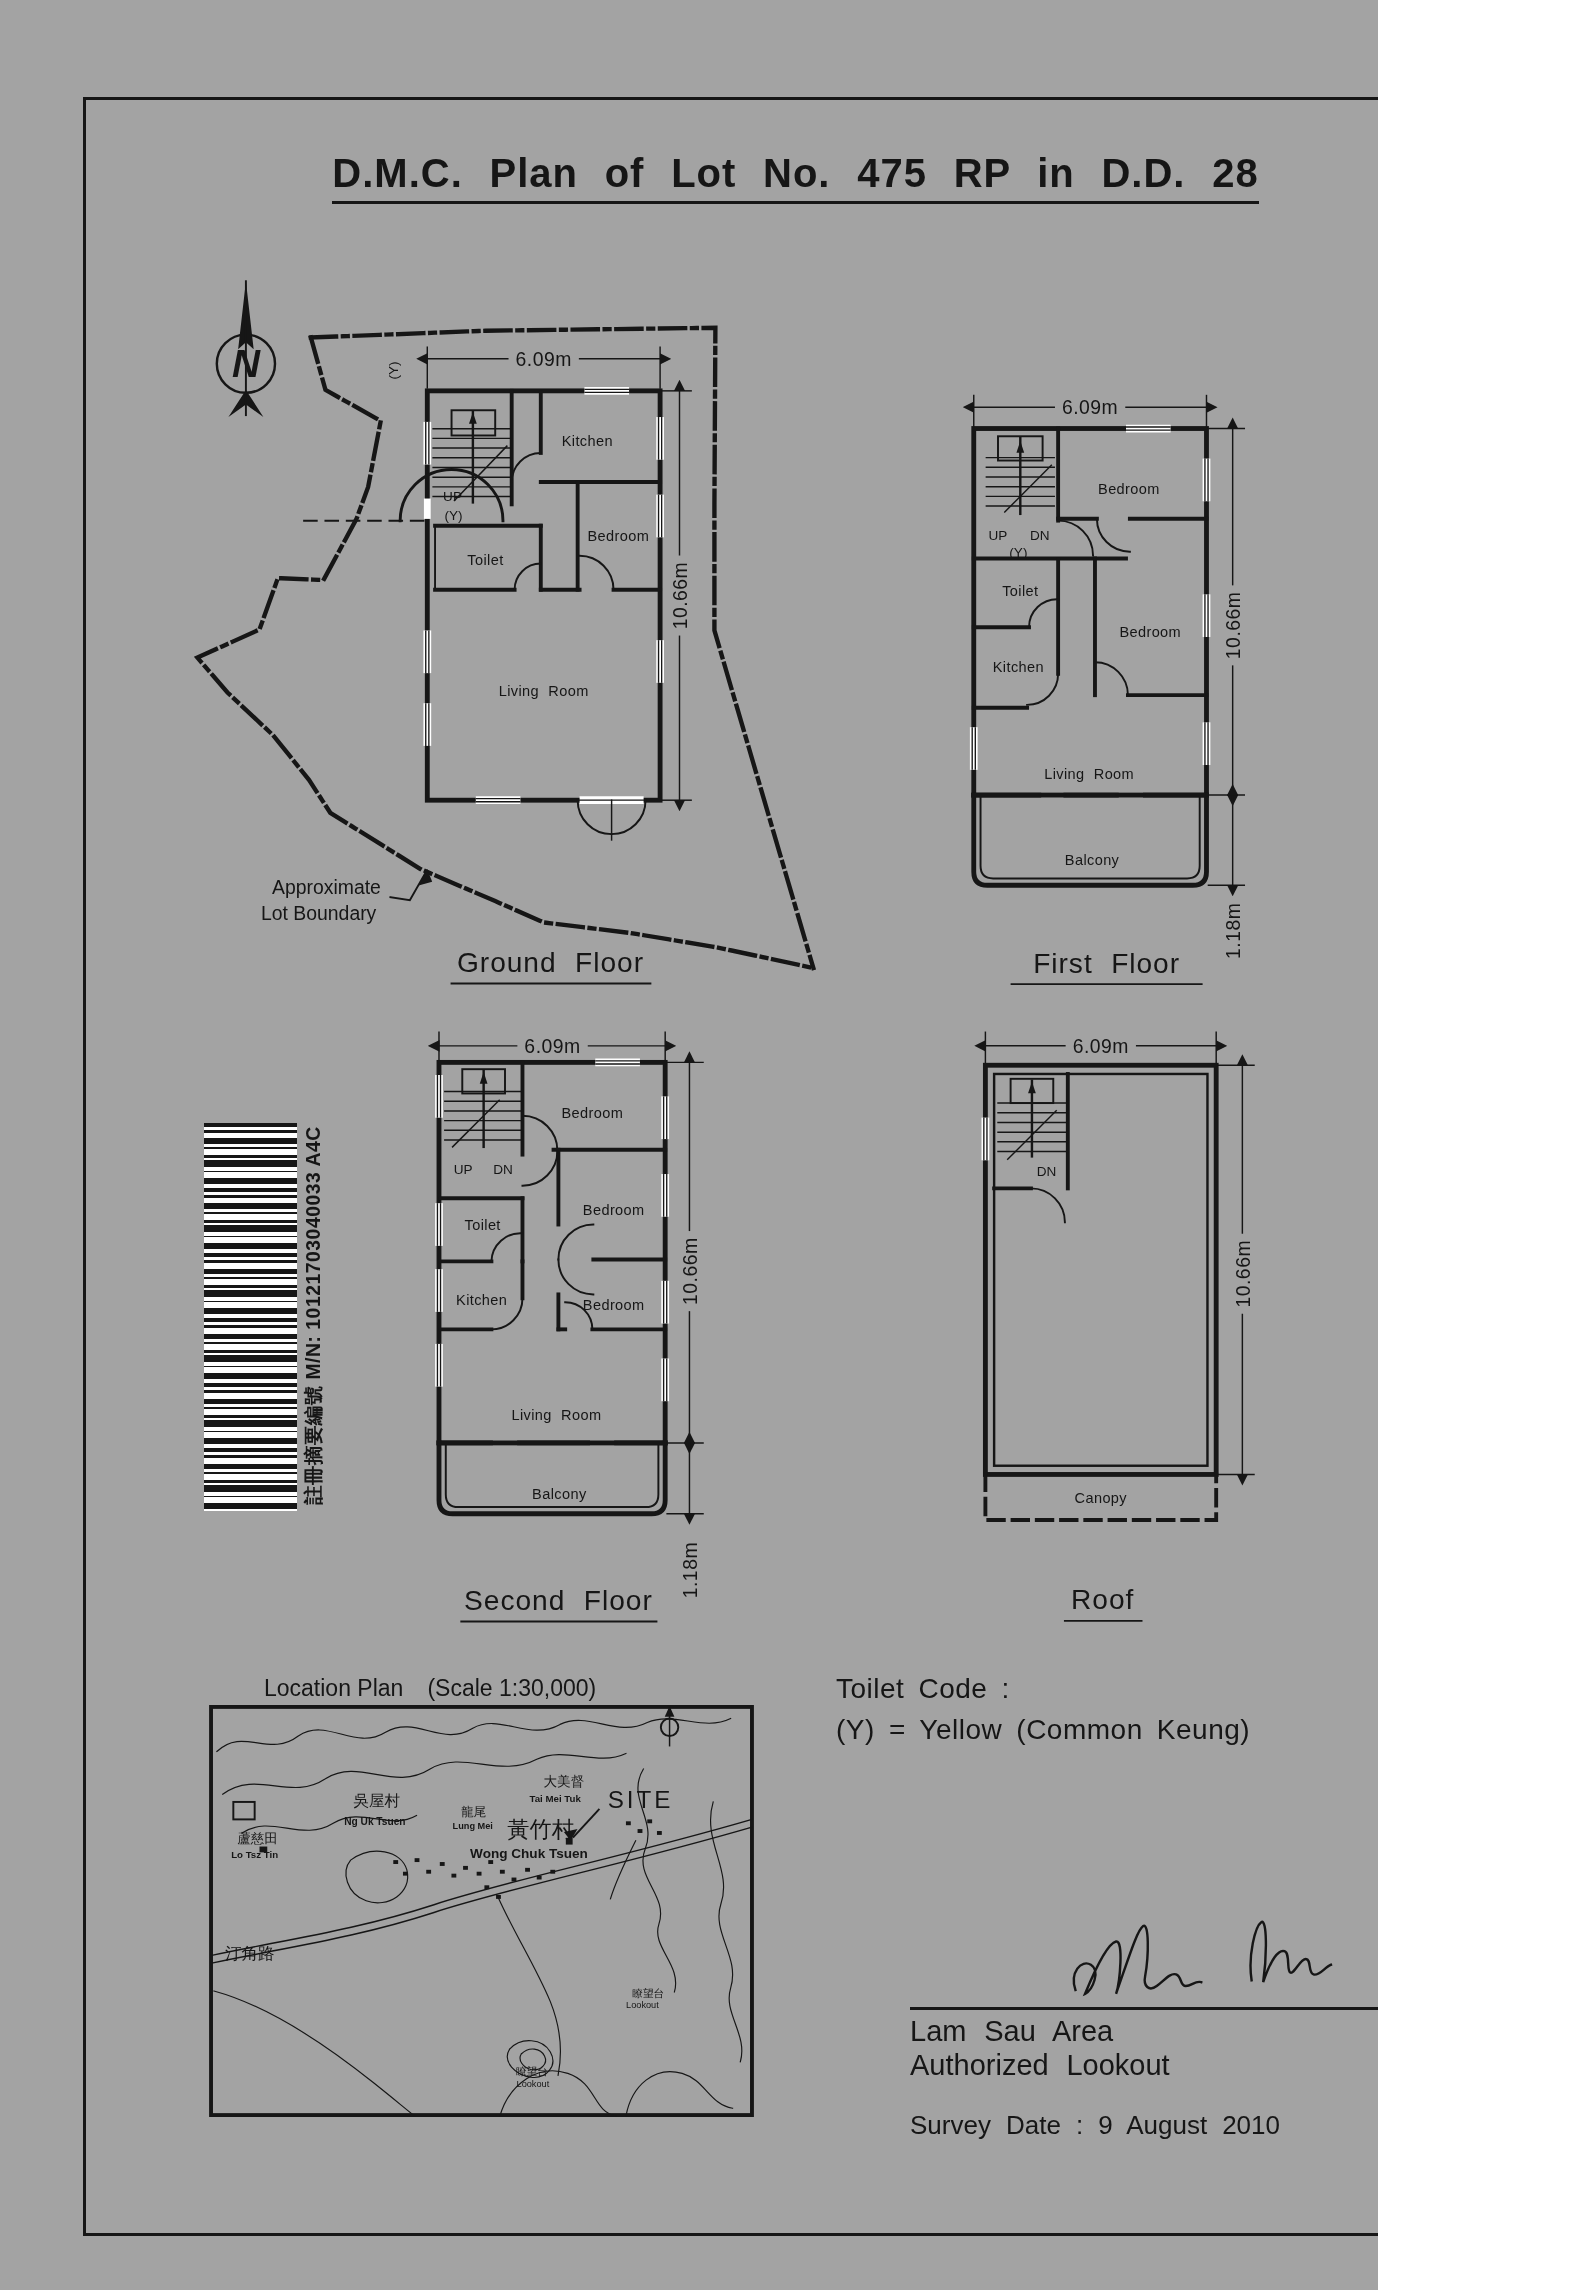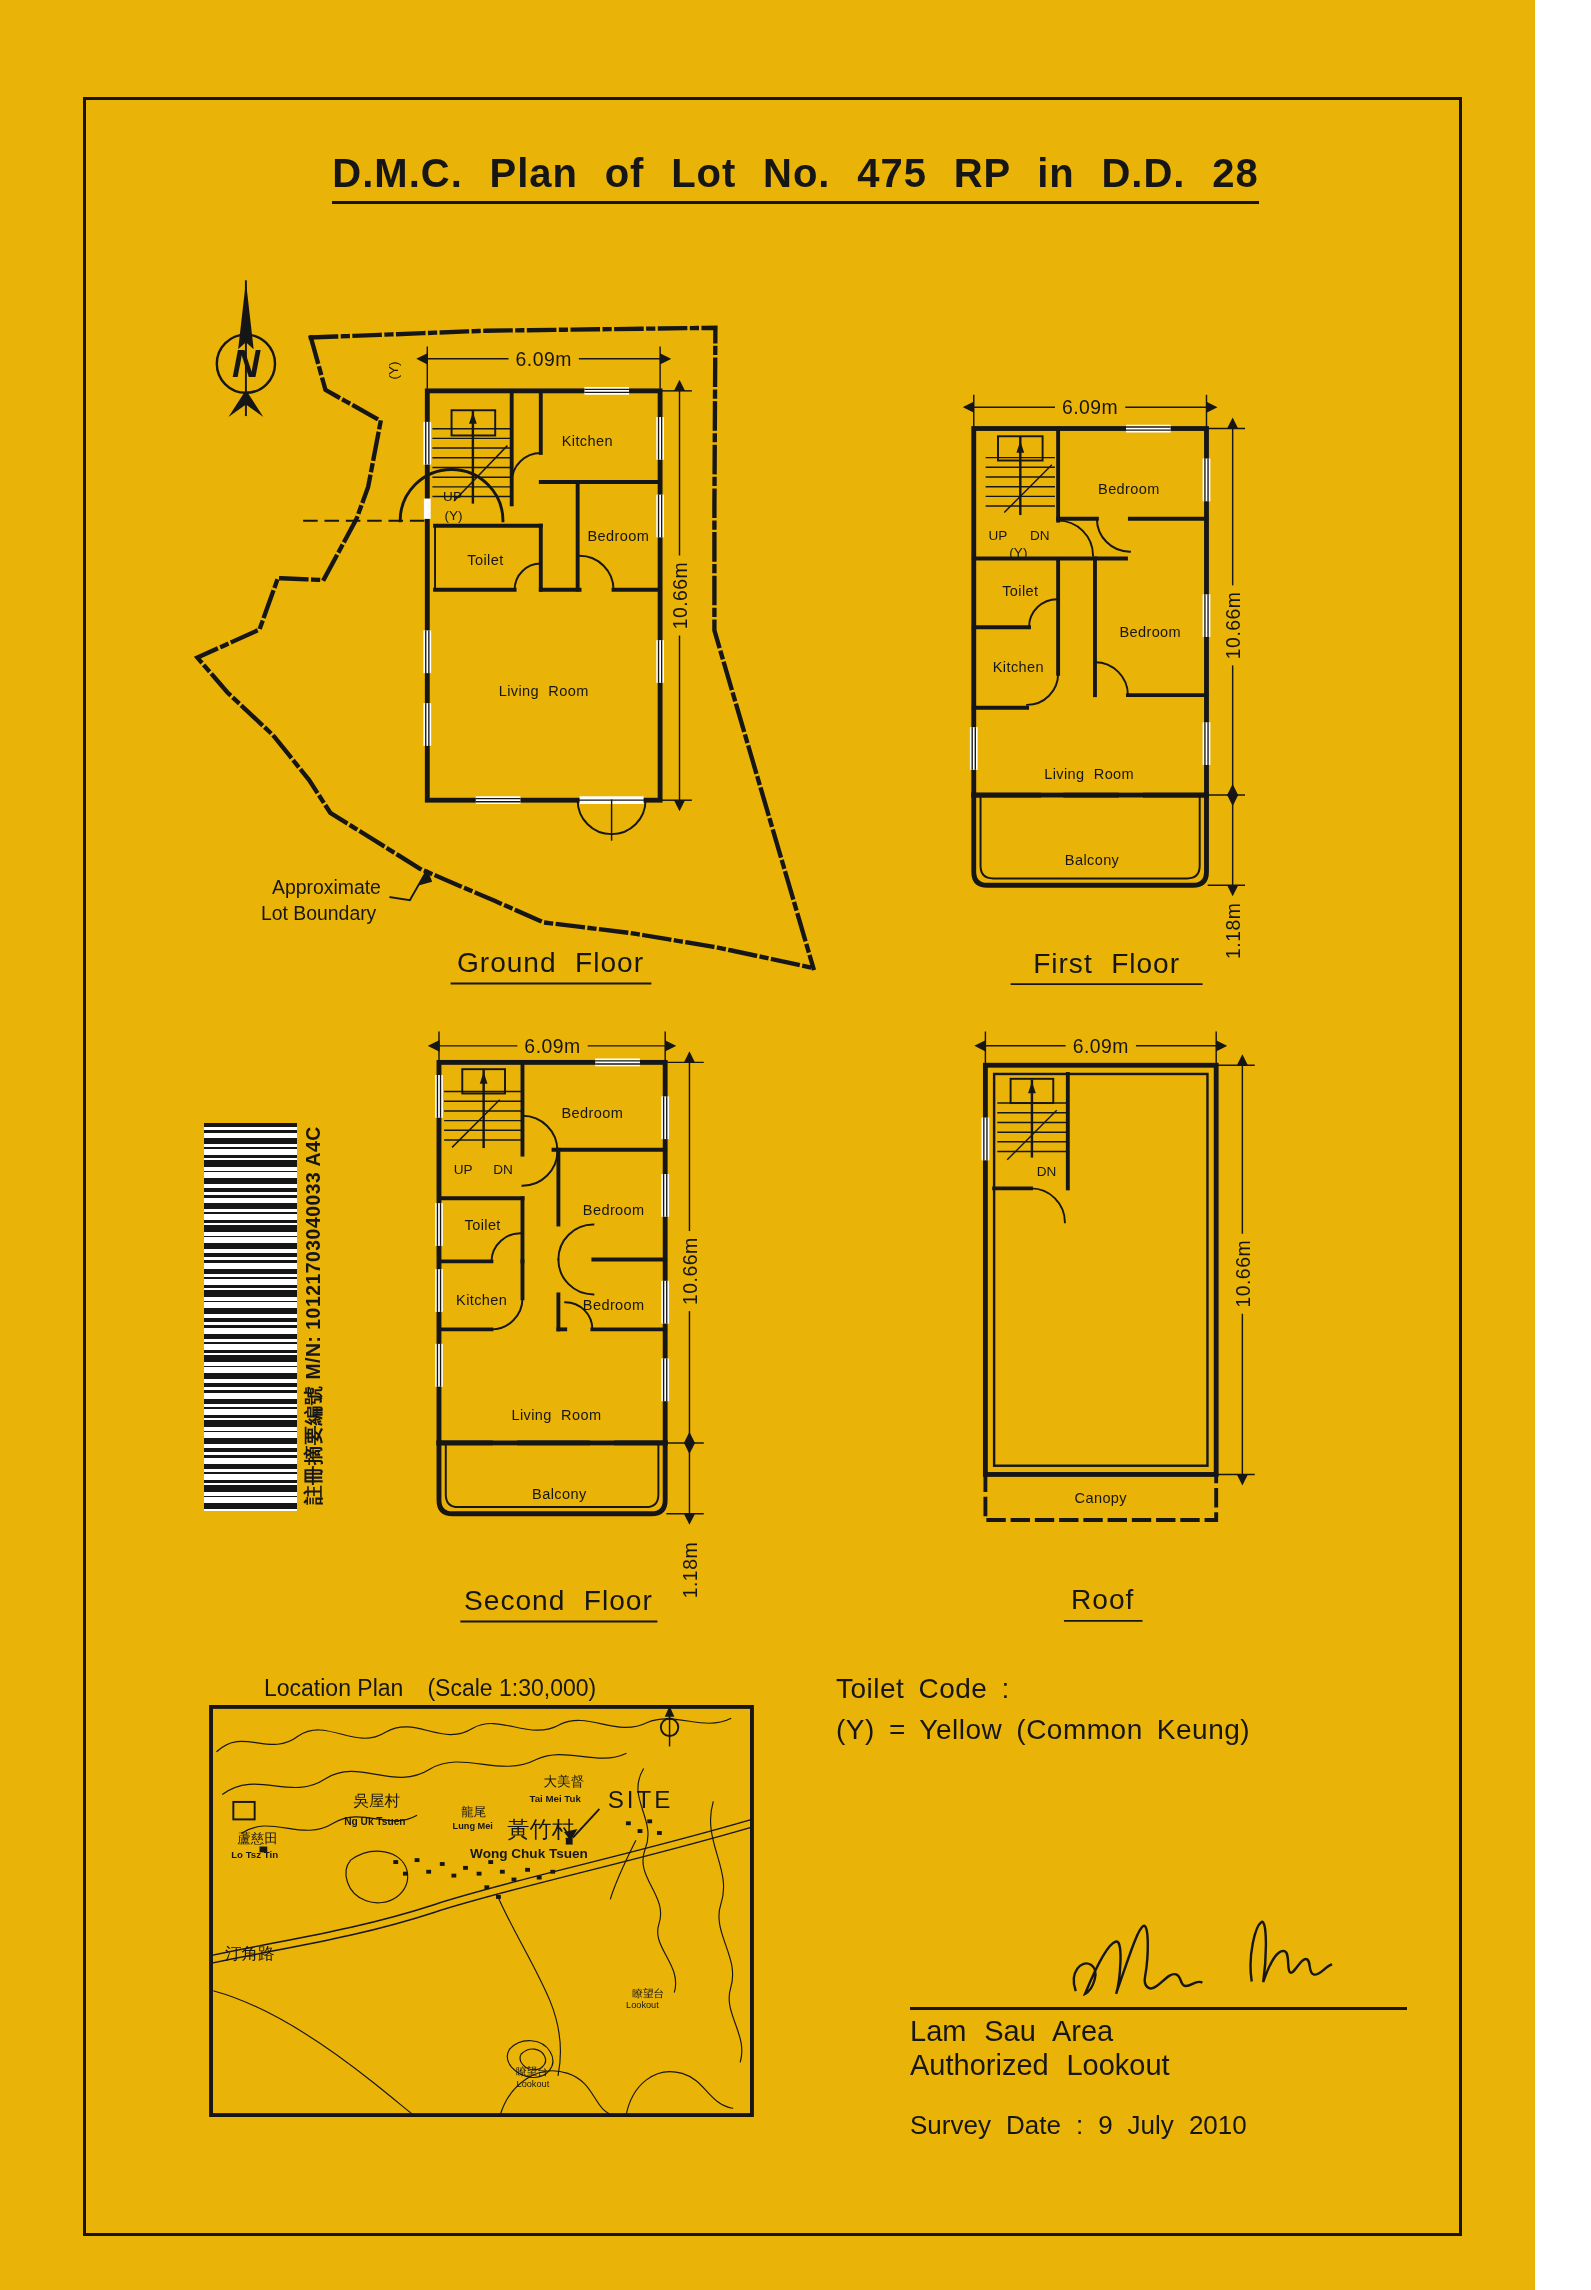--- a/index.html
+++ b/index.html
@@ -1,16 +1,16 @@
 <!DOCTYPE html>
 <html><head>
 <meta charset="utf-8">
 <style>
   html,body{margin:0;padding:0;background:#ffffff;}
-  #page{position:relative;width:1535px;height:2290px;background:#eab308;overflow:hidden;
+  #page{position:relative;width:1378px;height:2290px;background:#a3a3a3;overflow:hidden;
         font-family:"Liberation Sans","DejaVu Sans",sans-serif;color:#161616;}
   .t{position:absolute;white-space:nowrap;color:#161616;font-family:"Liberation Sans","DejaVu Sans",sans-serif;}
   svg{position:absolute;overflow:visible;}
   svg text{font-family:"Liberation Sans","DejaVu Sans",sans-serif;fill:#161616;stroke:none;}
   .k{stroke:#161616;fill:none;stroke-linecap:square;}
   .wh{stroke:#ffffff;fill:none;stroke-linecap:butt;}
   .w5{stroke-width:5}.w45{stroke-width:4.5}.w4{stroke-width:4}.w3{stroke-width:3}
   .w25{stroke-width:2.5}.w2{stroke-width:2}.w15{stroke-width:1.5}.w12{stroke-width:1.2}
   .rm{font-size:15px;letter-spacing:.4px;word-spacing:5px;text-anchor:middle;}
   .sm{font-size:14px;text-anchor:middle;}
@@ -461,16 +461,16 @@
   <div class="t" style="left:836px;top:1673px;font-size:28px;letter-spacing:0.5px;word-spacing:5.8px;">Toilet Code :</div>
   <div class="t" style="left:836px;top:1714px;font-size:28px;letter-spacing:0.5px;word-spacing:5.8px;">(Y) = Yellow (Common Keung)</div>
 
   <svg style="left:1048px;top:1897px;" width="291" height="121" viewBox="0 0 300 125">
     <path class="k w25" stroke-linecap="round" d="M28,96 C22,78 34,64 44,70 C54,76 46,96 38,100 C52,66 62,48 70,46 C78,44 74,88 70,100 C84,60 92,34 98,30 C104,26 104,60 100,82 C98,92 104,98 112,92 C120,86 126,78 132,80 C138,82 136,92 142,92 C148,92 152,86 158,88"></path>
     <path class="k w25" stroke-linecap="round" d="M210,86 C206,60 214,30 220,26 C226,22 226,60 222,88 C230,64 238,54 244,56 C250,58 246,76 250,78 C254,80 260,64 266,64 C272,64 268,78 274,80 C280,82 286,72 292,70"></path>
   </svg>
   <div id="signature-line"></div>
   <div class="t" style="left:910px;top:2015px;font-size:29px;word-spacing:9.7px;">Lam Sau Area</div>
   <div class="t" style="left:910px;top:2049px;font-size:29px;word-spacing:9.7px;">Authorized Lookout</div>
-  <div class="t" style="left:910px;top:2110px;font-size:26px;word-spacing:7.8px;">Survey Date : 9 July 2010</div>
+  <div class="t" style="left:910px;top:2110px;font-size:26px;word-spacing:7.8px;">Survey Date : 9 August 2010</div>
 
 </div>
 
 
 </body></html>

